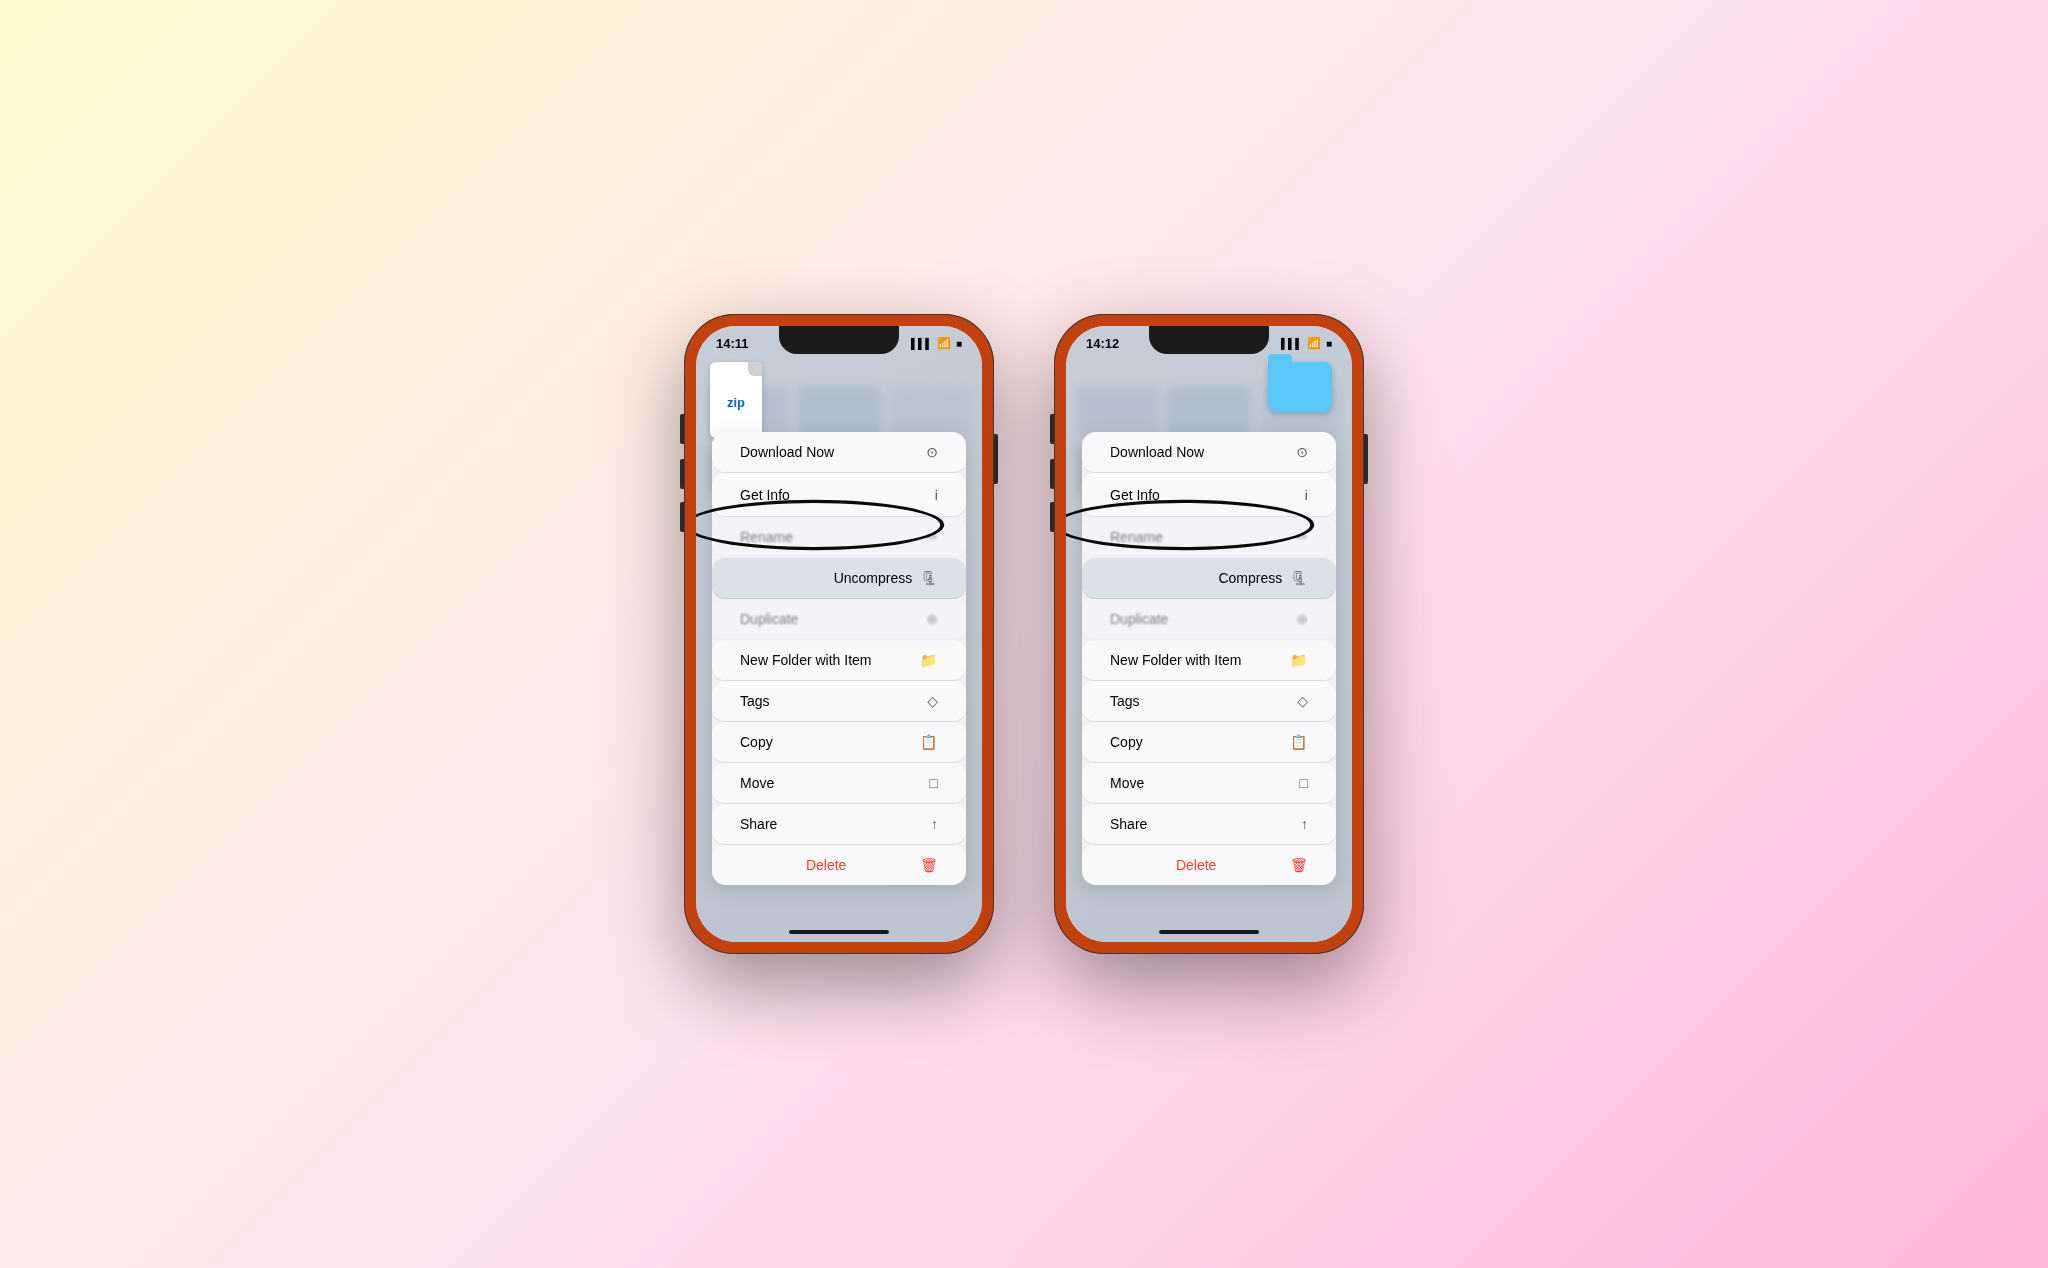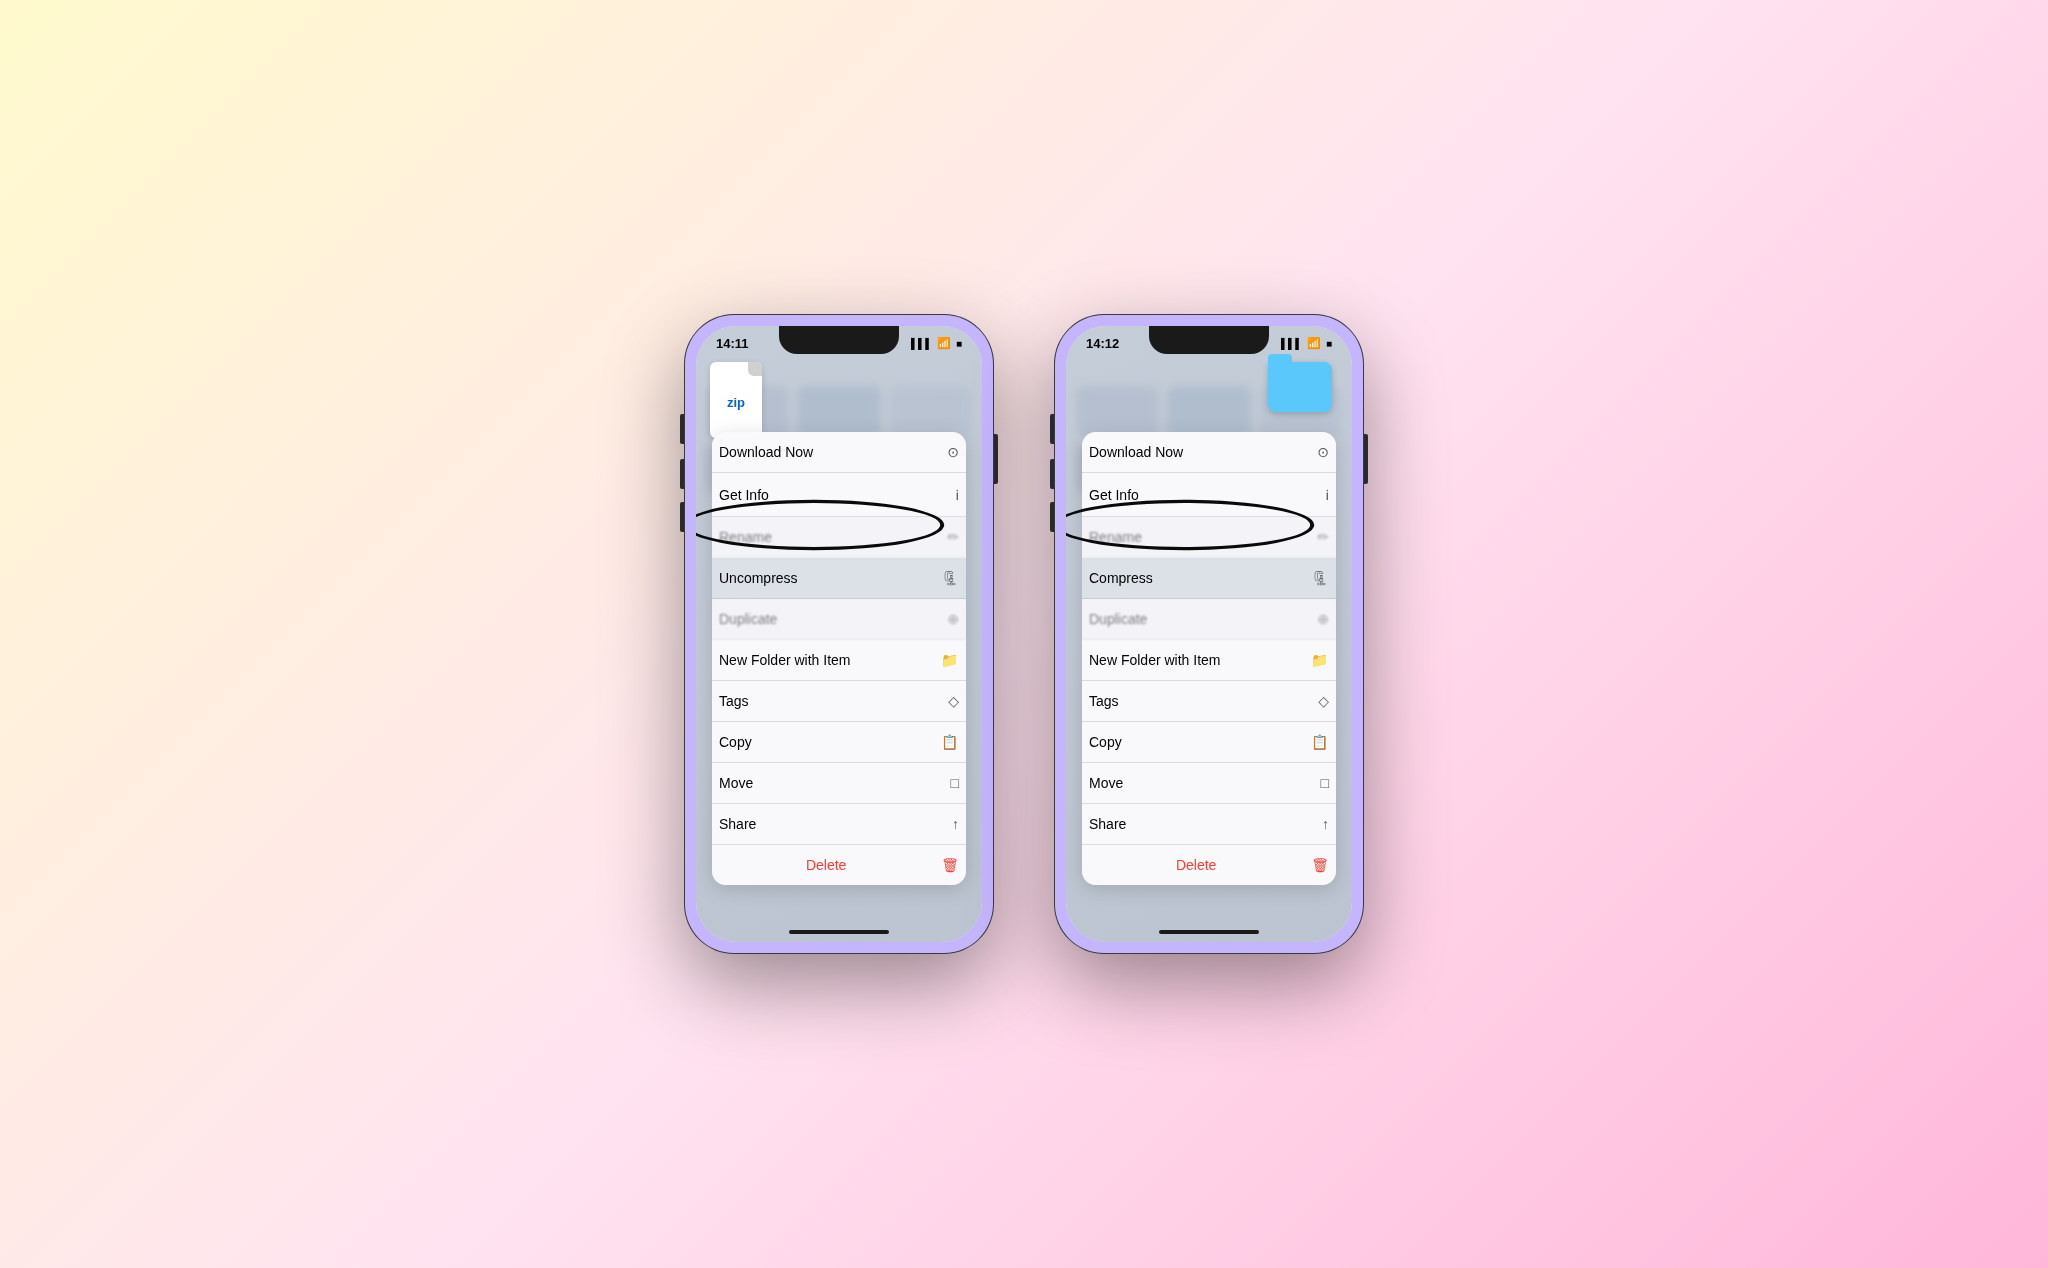--- a/index.html
+++ b/index.html
@@ -17,21 +17,21 @@
     }
 
     .phone-wrapper {
       display: flex;
       gap: 60px;
     }
 
     .phone {
       width: 310px;
       height: 640px;
-      background: #c4b5fd;
+      background: #c2410c;
       border-radius: 50px;
       padding: 12px;
       position: relative;
       box-shadow: 0 30px 80px rgba(0,0,0,0.4), inset 0 0 0 1px #3a3a3a;
     }
 
     .phone-screen {
       width: 100%;
       height: 100%;
       background: #e8e8ed;
@@ -159,38 +159,40 @@
       border-radius: 14px;
       overflow: hidden;
       z-index: 30;
       box-shadow: 0 4px 20px rgba(0,0,0,0.15);
     }
 
     .menu-item {
       display: flex;
       align-items: center;
       justify-content: space-between;
-      padding: 12px 7px;
+      padding: 12px 28px;
       font-size: 14px;
       color: #000;
       border-bottom: 0.5px solid rgba(0,0,0,0.12);
       background: rgba(255,255,255,0.6);
+      border-radius: 13px;
     }
 
     .menu-item:last-child {
       border-bottom: none;
       text-align: center;
     }
 
     .menu-item.delete-item {
       color: #ff3b30;
     }
 
     .menu-item.highlighted {
       background: rgba(200, 210, 220, 0.5);
+      text-align: right;
     }
 
     .menu-item-text {
       font-size: 14px;
       flex: 1;
     }
 
     .menu-item-icon {
       font-size: 14px;
       color: #555;

